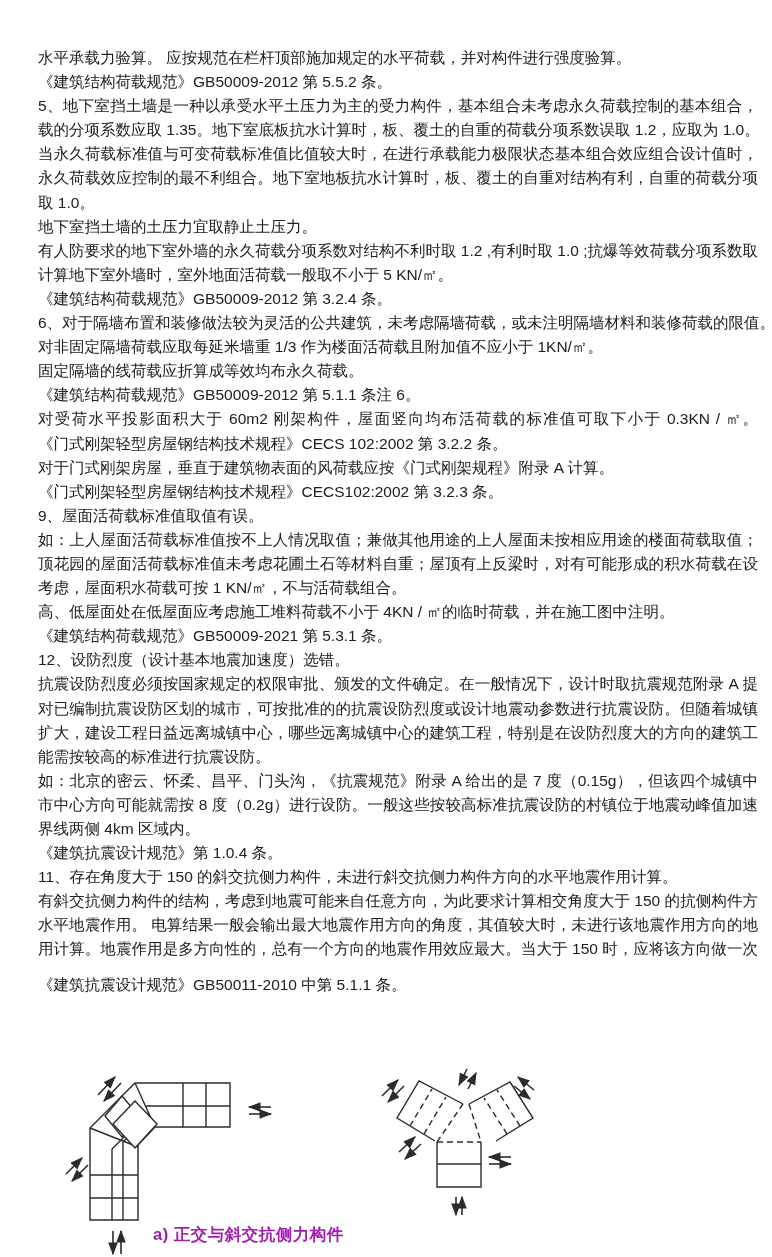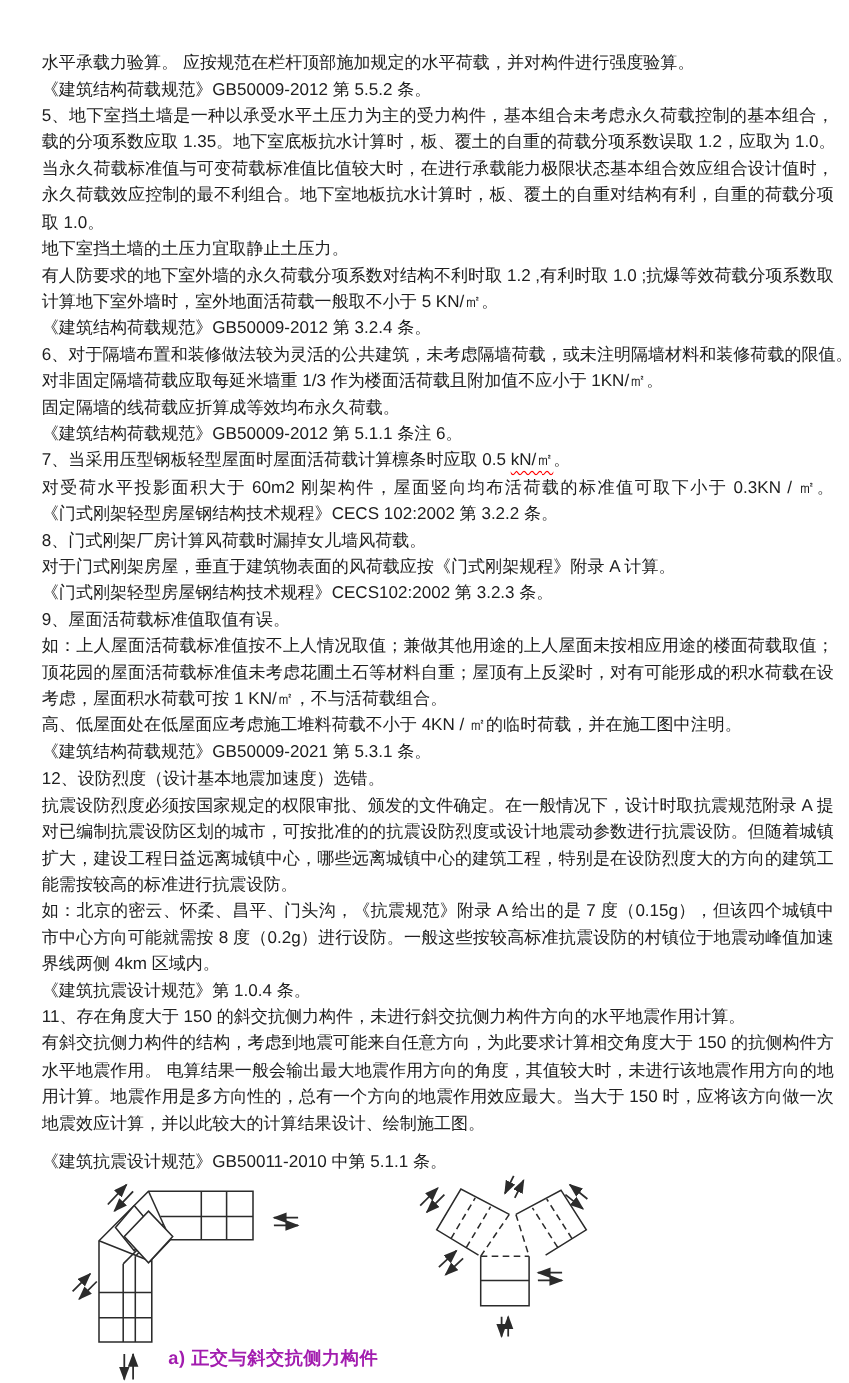--- a/index.html
+++ b/index.html
@@ -33,24 +33,22 @@
   <div class="ln fill">永久荷载效应控制的最不利组合。地下室地板抗水计算时，板、覆土的自重对结构有利，自重的荷载分项系数应</div>
   <div class="ln">取 1.0。</div>
   <div class="ln">地下室挡土墙的土压力宜取静止土压力。</div>
   <div class="ln fill">有人防要求的地下室外墙的永久荷载分项系数对结构不利时取 1.2 ,有利时取 1.0 ;抗爆等效荷载分项系数取 1.0。</div>
   <div class="ln">计算地下室外墙时，室外地面活荷载一般取不小于 5 KN/㎡。</div>
   <div class="ln">《建筑结构荷载规范》GB50009-2012 第 3.2.4 条。</div>
   <div class="ln">6、对于隔墙布置和装修做法较为灵活的公共建筑，未考虑隔墙荷载，或未注明隔墙材料和装修荷载的限值。</div>
   <div class="ln">对非固定隔墙荷载应取每延米墙重 1/3 作为楼面活荷载且附加值不应小于 1KN/㎡。</div>
   <div class="ln">固定隔墙的线荷载应折算成等效均布永久荷载。</div>
   <div class="ln">《建筑结构荷载规范》GB50009-2012 第 5.1.1 条注 6。</div>
-  <div class="ln"><span>7、当采用压型钢板轻型屋面时屋面活荷载计算檩条时应取 0.5 </span><span class="sperr">kN/㎡</span><span>。</span></div>
   <div class="ln fill">对受荷水平投影面积大于 60m2 刚架构件，屋面竖向均布活荷载的标准值可取下小于 0.3KN / ㎡。</div>
   <div class="ln">《门式刚架轻型房屋钢结构技术规程》CECS 102:2002 第 3.2.2 条。</div>
-  <div class="ln">8、门式刚架厂房计算风荷载时漏掉女儿墙风荷载。</div>
   <div class="ln">对于门式刚架房屋，垂直于建筑物表面的风荷载应按《门式刚架规程》附录 A 计算。</div>
   <div class="ln">《门式刚架轻型房屋钢结构技术规程》CECS102:2002 第 3.2.3 条。</div>
   <div class="ln">9、屋面活荷载标准值取值有误。</div>
   <div class="ln fill">如：上人屋面活荷载标准值按不上人情况取值；兼做其他用途的上人屋面未按相应用途的楼面荷载取值；设有屋</div>
   <div class="ln fill">顶花园的屋面活荷载标准值未考虑花圃土石等材料自重；屋顶有上反梁时，对有可能形成的积水荷载在设计中未</div>
   <div class="ln">考虑，屋面积水荷载可按 1 KN/㎡，不与活荷载组合。</div>
   <div class="ln">高、低屋面处在低屋面应考虑施工堆料荷载不小于 4KN / ㎡的临时荷载，并在施工图中注明。</div>
   <div class="ln">《建筑结构荷载规范》GB50009-2021 第 5.3.1 条。</div>
   <div class="ln">12、设防烈度（设计基本地震加速度）选错。</div>
   <div class="ln fill">抗震设防烈度必须按国家规定的权限审批、颁发的文件确定。在一般情况下，设计时取抗震规范附录 A 提供的</div>
@@ -58,21 +56,20 @@
   <div class="ln fill">扩大，建设工程日益远离城镇中心，哪些远离城镇中心的建筑工程，特别是在设防烈度大的方向的建筑工程，可</div>
   <div class="ln">能需按较高的标准进行抗震设防。</div>
   <div class="ln fill">如：北京的密云、怀柔、昌平、门头沟，《抗震规范》附录 A 给出的是 7 度（0.15g），但该四个城镇中心往北京</div>
   <div class="ln fill">市中心方向可能就需按 8 度（0.2g）进行设防。一般这些按较高标准抗震设防的村镇位于地震动峰值加速度分</div>
   <div class="ln">界线两侧 4km 区域内。</div>
   <div class="ln">《建筑抗震设计规范》第 1.0.4 条。</div>
   <div class="ln">11、存在角度大于 150 的斜交抗侧力构件，未进行斜交抗侧力构件方向的水平地震作用计算。</div>
   <div class="ln fill">有斜交抗侧力构件的结构，考虑到地震可能来自任意方向，为此要求计算相交角度大于 150 的抗侧构件方向的</div>
   <div class="ln fill">水平地震作用。 电算结果一般会输出最大地震作用方向的角度，其值较大时，未进行该地震作用方向的地震作</div>
   <div class="ln fill">用计算。地震作用是多方向性的，总有一个方向的地震作用效应最大。当大于 150 时，应将该方向做一次最大</div>
-  <div class="ln">地震效应计算，并以此较大的计算结果设计、绘制施工图。</div>
   <div class="ln gap">《建筑抗震设计规范》GB50011-2010 中第 5.1.1 条。</div>
 </div>
 
 <div class="figband">
   <svg width="772" height="197" viewBox="0 1060 772 197">
     <defs>
       <marker id="ah" markerWidth="11" markerHeight="9" refX="7.2" refY="3" orient="auto">
         <path d="M0,0 L8,3 L0,6 z" fill="#2b2b2b" stroke="none"></path>
       </marker>
     </defs>

